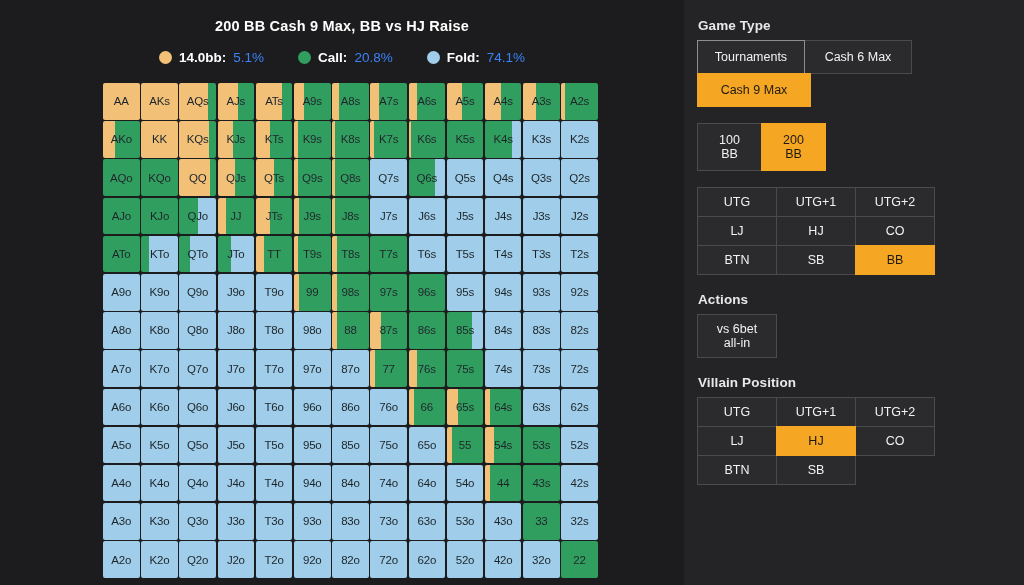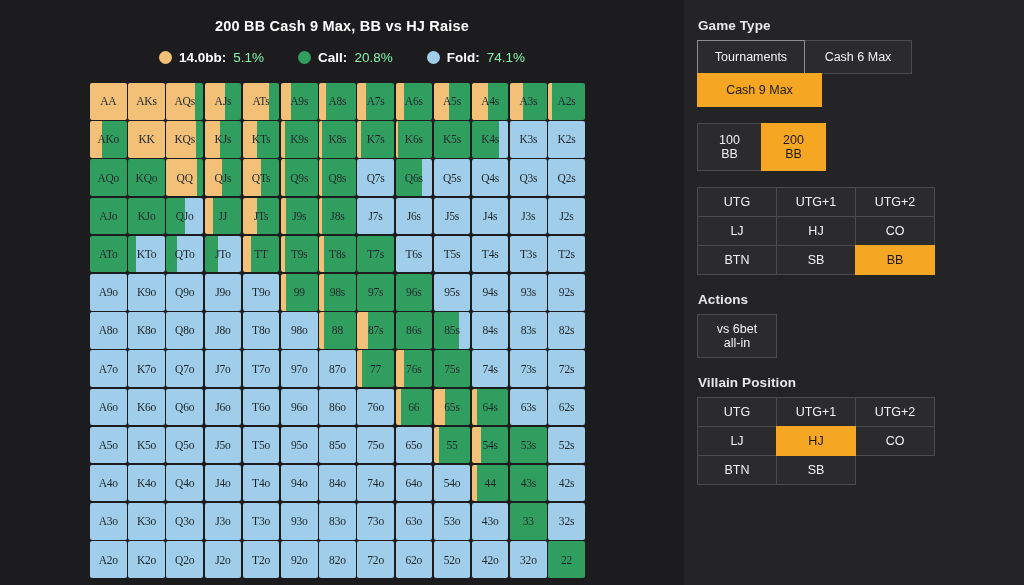--- a/index.html
+++ b/index.html
@@ -28,32 +28,31 @@
   #legend {
     display: flex;
     justify-content: center;
     align-items: center;
     gap: 34px;
     margin-top: 16px;
   }
   .legend-item { display: flex; align-items: center; gap: 7px; }
   .legend-dot { width: 13px; height: 13px; border-radius: 50%; display: block; }
   .legend-label { color: #ffffff; font-size: 13.5px; font-weight: bold; }
-  .legend-value { color: #86efac; font-size: 13.5px; text-align: center; }
+  .legend-value { color: #3b82f6; font-size: 13.5px; text-align: center; }
 
   
   #grid {
     position: absolute;
-    left: 90px;
+    left: 103px;
     top: 83px;
     display: grid;
     grid-template-columns: repeat(13, 36.6px);
     grid-template-rows: repeat(13, 36.6px);
     gap: 1.6px;
-    font-family: Liberation Serif, serif;
   }
   .cell {
     position: relative;
     overflow: hidden;
     border-radius: 2px;
     display: flex;
     align-items: center;
     justify-content: center;
   }
   .cell .seg {
@@ -106,21 +105,21 @@
     color: #1d1a14;
     z-index: 3;
     position: relative;
   }
   .btn.hover { border-color: #8d8d93; z-index: 2; position: relative; }
 
   
   .g-gametype .btn { height: 34px; padding: 0 6px; }
   .g-gametype .btn:nth-child(1) { width: 108px; }
   .g-gametype .btn:nth-child(2) { width: 108px; }
-  .g-gametype .btn:nth-child(3) { width: 125px; }
+  .g-gametype .btn:nth-child(3) { width: 114px; }
 
   .g-stack .btn { width: 65px; height: 48px; }
 
   .g-pos .btn { width: 80px; height: 30px; }
 
   .g-actions .btn { width: 80px; height: 44px; }
 </style>
 </head>
 <body>
 

